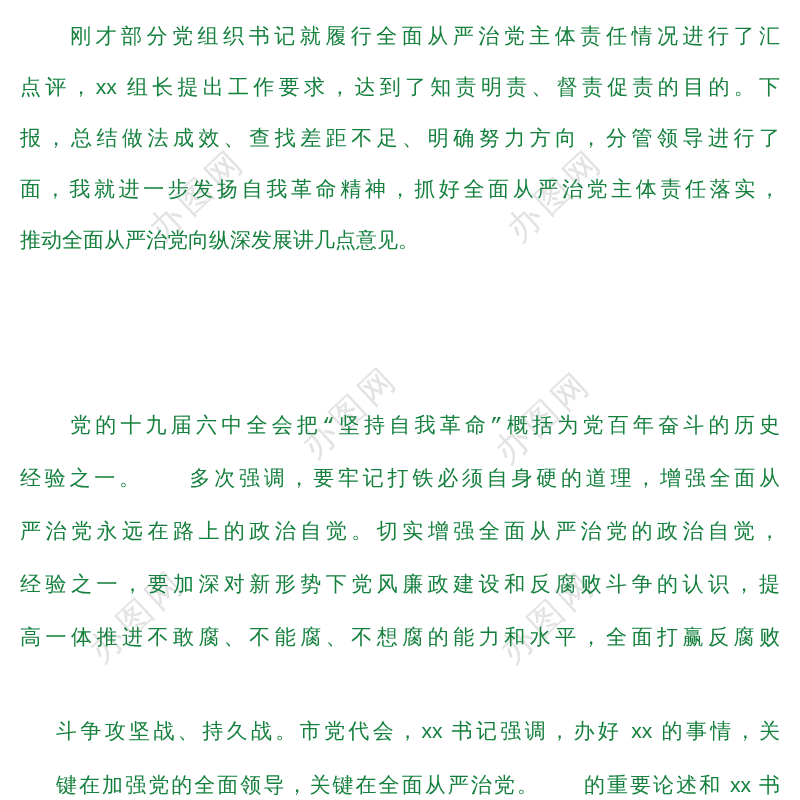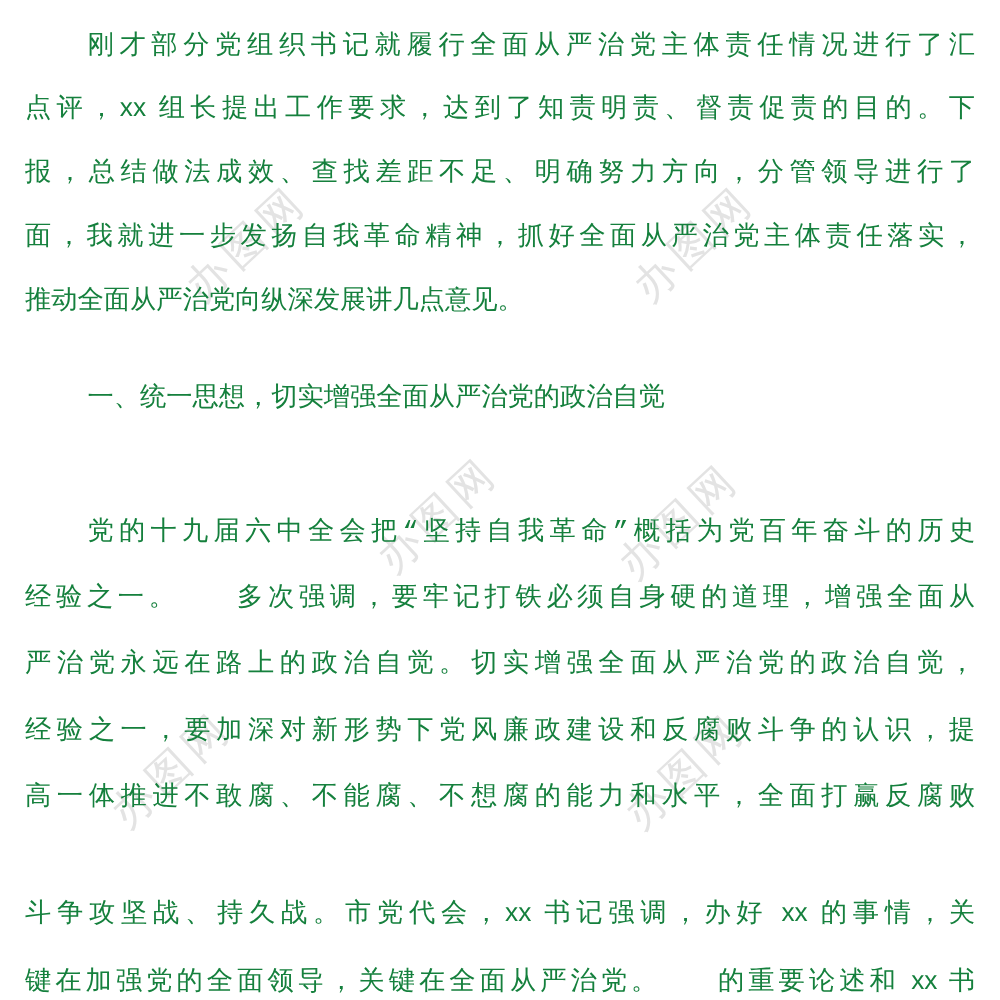--- a/index.html
+++ b/index.html
@@ -51,21 +51,21 @@
   .line.indent {
     text-indent: 50px;
   }
   #para1      { top: 10px;  }
   #para1 .line { height: 51px; line-height: 51px; }
   #heading1   { top: 293px; }
   #heading1 .line { height: 50px; line-height: 50px; }
   #para2a     { top: 400px; font-family: Liberation Mono, monospace; }
   #para2a .line { height: 53px; line-height: 53px; }
   #para2b     { top: 704px; }
-  #para2b .line { height: 54px; line-height: 54px; }
+  #para2b .line { height: 54px; line-height: 54px; margin-left: 36px; }
 </style>
 </head>
 <body>
 
 <div class="page">
 
   <div class="wm" style="left:197px; top:195px;">办图网</div>
   <div class="wm" style="left:555px; top:195px;">办图网</div>
   <div class="wm" style="left:350px; top:412px;">办图网</div>
   <div class="wm" style="left:543px; top:417px;">办图网</div>
@@ -73,23 +73,20 @@
   <div class="wm" style="left:548px; top:617px;">办图网</div>
 
   <div class="textblock" id="para1">
     <span class="line indent">刚才部分党组织书记就履行全面从严治党主体责任情况进行了汇</span>
     <span class="line">点评，xx 组长提出工作要求，达到了知责明责、督责促责的目的。下</span>
     <span class="line">报，总结做法成效、查找差距不足、明确努力方向，分管领导进行了</span>
     <span class="line">面，我就进一步发扬自我革命精神，抓好全面从严治党主体责任落实，</span>
     <span class="line short">推动全面从严治党向纵深发展讲几点意见。</span>
   </div>
 
-  <div class="textblock" id="heading1">
-    <span class="line short indent">一、统一思想，切实增强全面从严治党的政治自觉</span>
-  </div>
 
   <div class="textblock" id="para2a">
     <span class="line indent">党的十九届六中全会把“坚持自我革命”概括为党百年奋斗的历史</span>
     <span class="line">经验之一。  多次强调，要牢记打铁必须自身硬的道理，增强全面从</span>
     <span class="line">严治党永远在路上的政治自觉。切实增强全面从严治党的政治自觉，</span>
     <span class="line">经验之一，要加深对新形势下党风廉政建设和反腐败斗争的认识，提</span>
     <span class="line">高一体推进不敢腐、不能腐、不想腐的能力和水平，全面打赢反腐败</span>
   </div>
 
   <div class="textblock" id="para2b">

